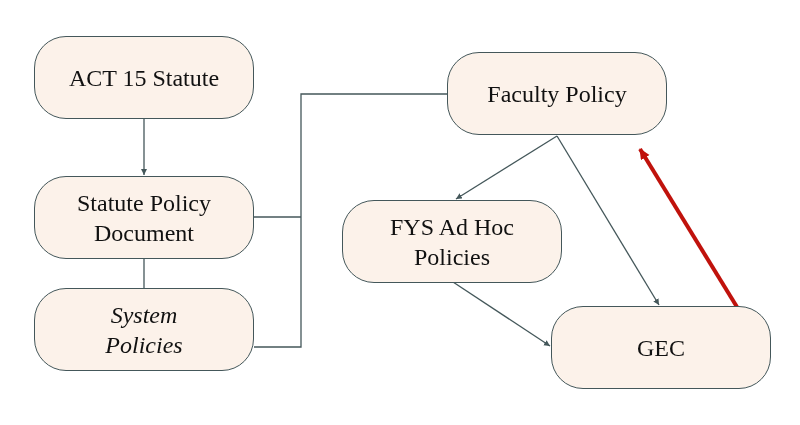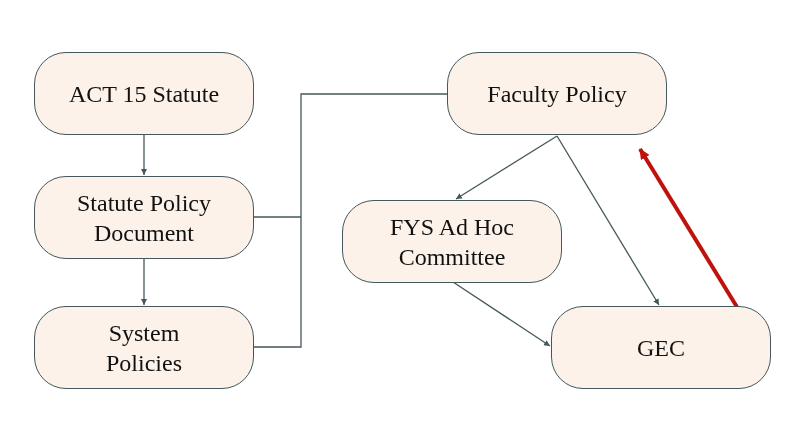--- a/index.html
+++ b/index.html
@@ -29,33 +29,33 @@
   <line x1="144" y1="118" x2="144" y2="175" stroke="#44575a" stroke-width="1.3" marker-end="url(#ah)"></line>
   <line x1="144" y1="259" x2="144" y2="305" stroke="#44575a" stroke-width="1.3" marker-end="url(#ah)"></line>
   <polyline points="254,217 301,217" fill="none" stroke="#44575a" stroke-width="1.3"></polyline>
   <polyline points="254,347 301,347 301,94 447,94" fill="none" stroke="#44575a" stroke-width="1.3"></polyline>
   <line x1="557" y1="136" x2="456" y2="199" stroke="#44575a" stroke-width="1.3" marker-end="url(#ah)"></line>
   <line x1="557" y1="136" x2="659" y2="305" stroke="#44575a" stroke-width="1.3" marker-end="url(#ah)"></line>
   <line x1="453" y1="282" x2="550" y2="346" stroke="#44575a" stroke-width="1.3" marker-end="url(#ah)"></line>
   <line x1="737" y1="307" x2="640" y2="149" stroke="#c0120c" stroke-width="4" marker-end="url(#ahr)"></line>
 </svg>
 
-<div class="node" style="left:34px;top:52px;">
+<div class="node" style="left:34px;top:36px;">
     <span>ACT 15 Statute</span>
   </div>
 <div class="node" style="left:34px;top:176px;">
     <span>Statute Policy
 Document</span>
   </div>
-<div class="node" style="left:34px;top:306px;">
+<div class="node" style="left:34px;top:288px;font-style:italic;">
     <span>System
 Policies</span>
   </div>
 <div class="node" style="left:447px;top:52px;">
     <span>Faculty Policy</span>
   </div>
 <div class="node" style="left:342px;top:200px;">
     <span>FYS Ad Hoc
-Committee</span>
+Policies</span>
   </div>
 <div class="node" style="left:551px;top:306px;text-align:center;">
     <span>GEC</span>
   </div>
 
 </body></html>

